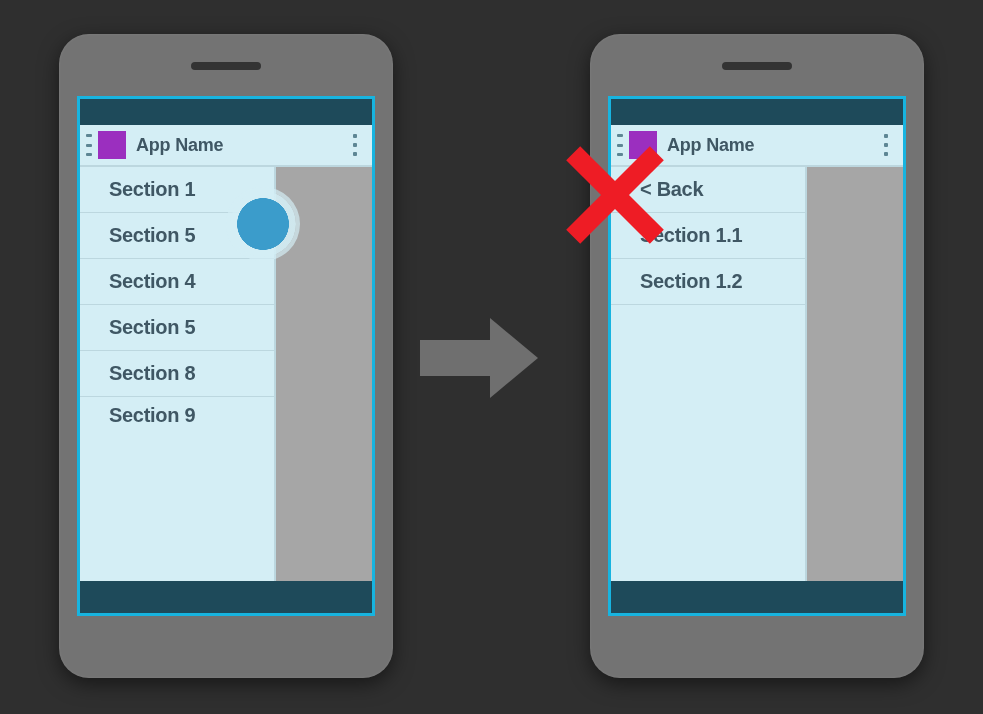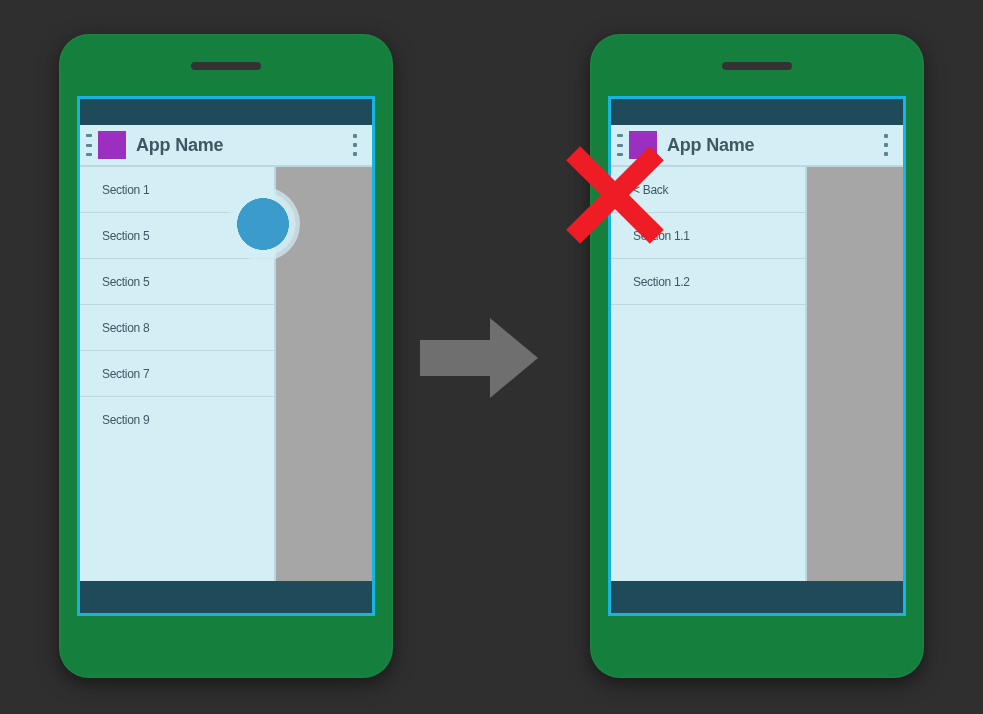--- a/index.html
+++ b/index.html
@@ -13,21 +13,21 @@
   }
   .stage {
     position: relative;
     width: 983px;
     height: 714px;
   }
   .phone {
     position: absolute;
     width: 334px;
     height: 644px;
-    background: #15803d;
+    background: #737373;
     border-radius: 30px;
     box-shadow: 0 6px 20px rgba(0,0,0,0.5), inset 0 0 3px rgba(255,255,255,0.1);
   }
   .phone.left  { left: 59px;  top: 34px; }
   .phone.right { left: 590px; top: 34px; }
   .speaker {
     position: absolute;
     top: 28px; left: 50%; transform: translateX(-50%);
     width: 70px; height: 8px;
     background: #333; border-radius: 4px;
@@ -110,23 +110,23 @@
     left: 0; top: 0; bottom: 0;
     width: 196px;
     background: #d4eef5;
     border-right: 2px solid #bcd7df;
     overflow: hidden;
   }
   .row {
     height: 46px;
     display: flex;
     align-items: center;
-    padding-left: 22px;
-    font-size: 12px;
-    font-weight: 400;
+    padding-left: 29px;
+    font-size: 20px;
+    font-weight: 700;
     color: #3f5764;
     border-bottom: 1px solid #bcd7df;
     letter-spacing: -0.3px;
   }
   .row.last-peek {
     border-bottom: none;
     height: 30px;
     align-items: flex-end;
     padding-bottom: 0;
   }
@@ -187,23 +187,23 @@
         <div class="overflow">
             <span></span>
             <span></span>
             <span></span>
           </div>
       </div>
       <div class="content">
         <div class="drawer">
           <div class="row">Section 1</div>
           <div class="row">Section 5</div>
+          <div class="row">Section 4</div>
           <div class="row">Section 5</div>
           <div class="row">Section 8</div>
-          <div class="row">Section 7</div>
           <div class="row last-peek">Section 9</div>
         </div>
         <div class="touch"></div>
       </div>
       <div class="softbar"></div>
     </div>
   </div>
 
   <div class="arrow">
     <div class="shaft"></div>

